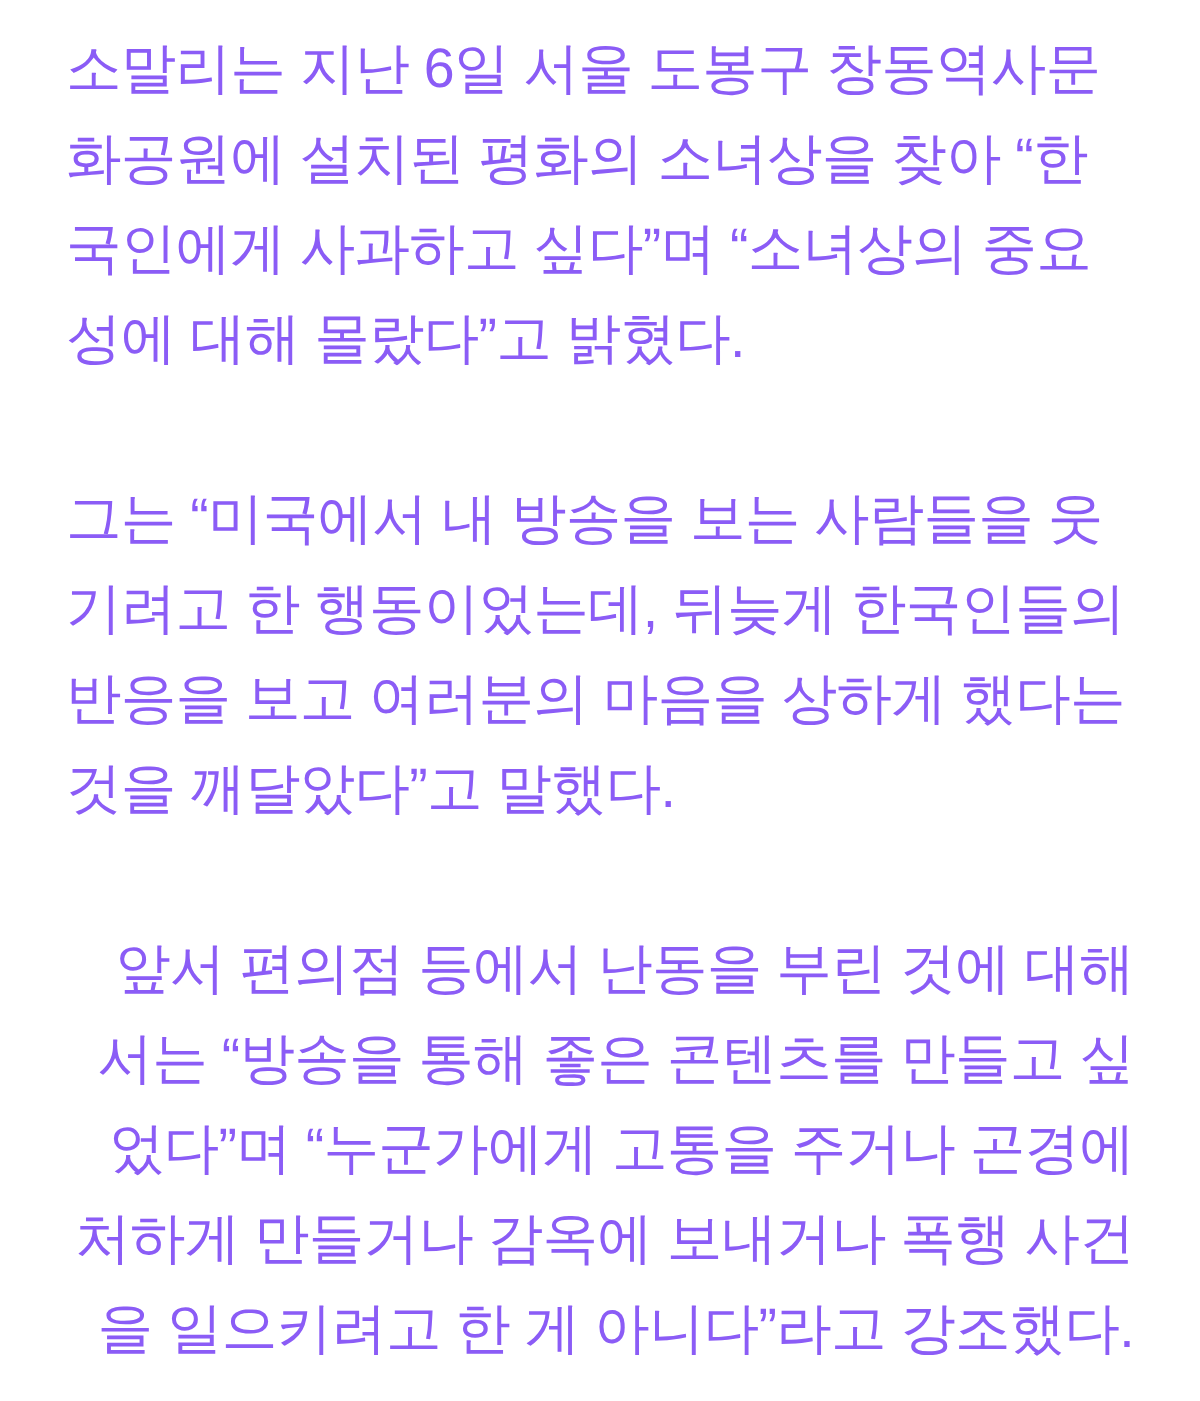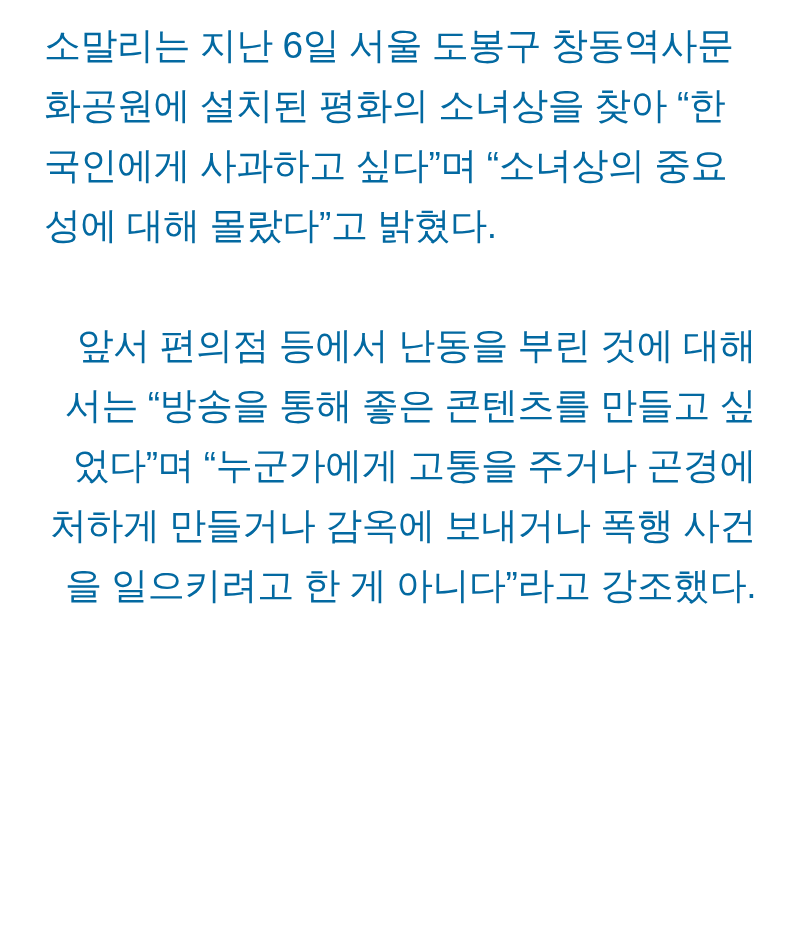--- a/index.html
+++ b/index.html
@@ -11,35 +11,36 @@
     height: 934px;
     background: #ffffff;
     overflow: hidden;
     font-family: "Liberation Sans", "DejaVu Sans", sans-serif;
   }
   .article-body {
     box-sizing: border-box;
     width: 800px;
     height: 934px;
     padding: 16px 44px 0 44px;
-    color: #0369a1;
+    color: #8b5cf6;
     font-size: 37px;
     line-height: 60px;
     letter-spacing: -0.5px;
     text-align: left;
     word-break: break-all;
     overflow-wrap: break-word;
   }
   .article-paragraph {
     margin: 0 0 60px 0;
   }
   .article-paragraph:last-child {
     margin-bottom: 0;
     text-align: right;
   }
 </style>
 </head>
 <body>
 
 <div class="article-body">
   <p class="article-paragraph">소말리는 지난 6일 서울 도봉구 창동역사문화공원에 설치된 평화의 소녀상을 찾아 “한국인에게 사과하고 싶다”며 “소녀상의 중요성에 대해 몰랐다”고 밝혔다.</p>
+  <p class="article-paragraph">그는 “미국에서 내 방송을 보는 사람들을 웃기려고 한 행동이었는데, 뒤늦게 한국인들의 반응을 보고 여러분의 마음을 상하게 했다는 것을 깨달았다”고 말했다.</p>
   <p class="article-paragraph">앞서 편의점 등에서 난동을 부린 것에 대해서는 “방송을 통해 좋은 콘텐츠를 만들고 싶었다”며 “누군가에게 고통을 주거나 곤경에 처하게 만들거나 감옥에 보내거나 폭행 사건을 일으키려고 한 게 아니다”라고 강조했다.</p>
 </div>
 
 </body></html>

